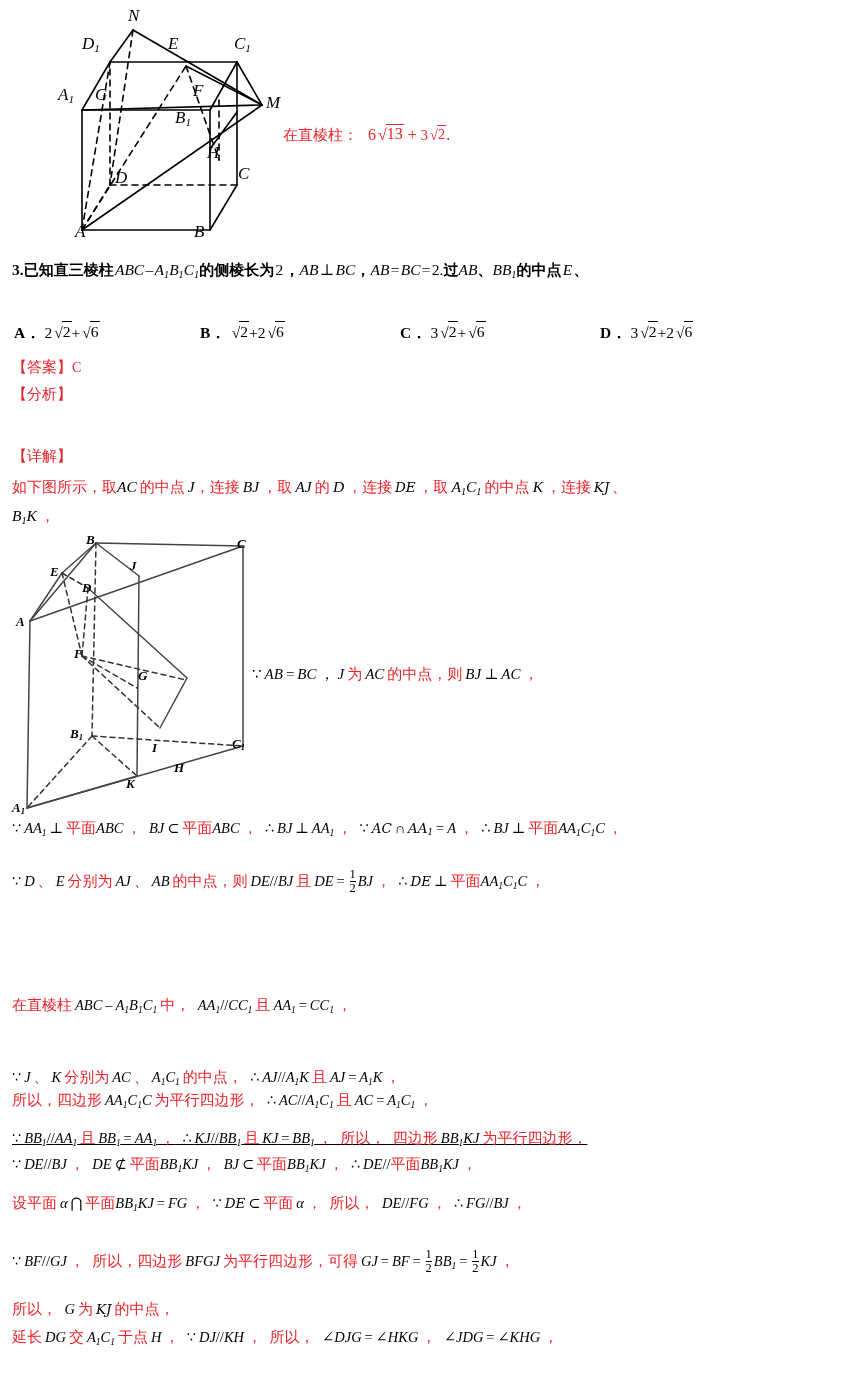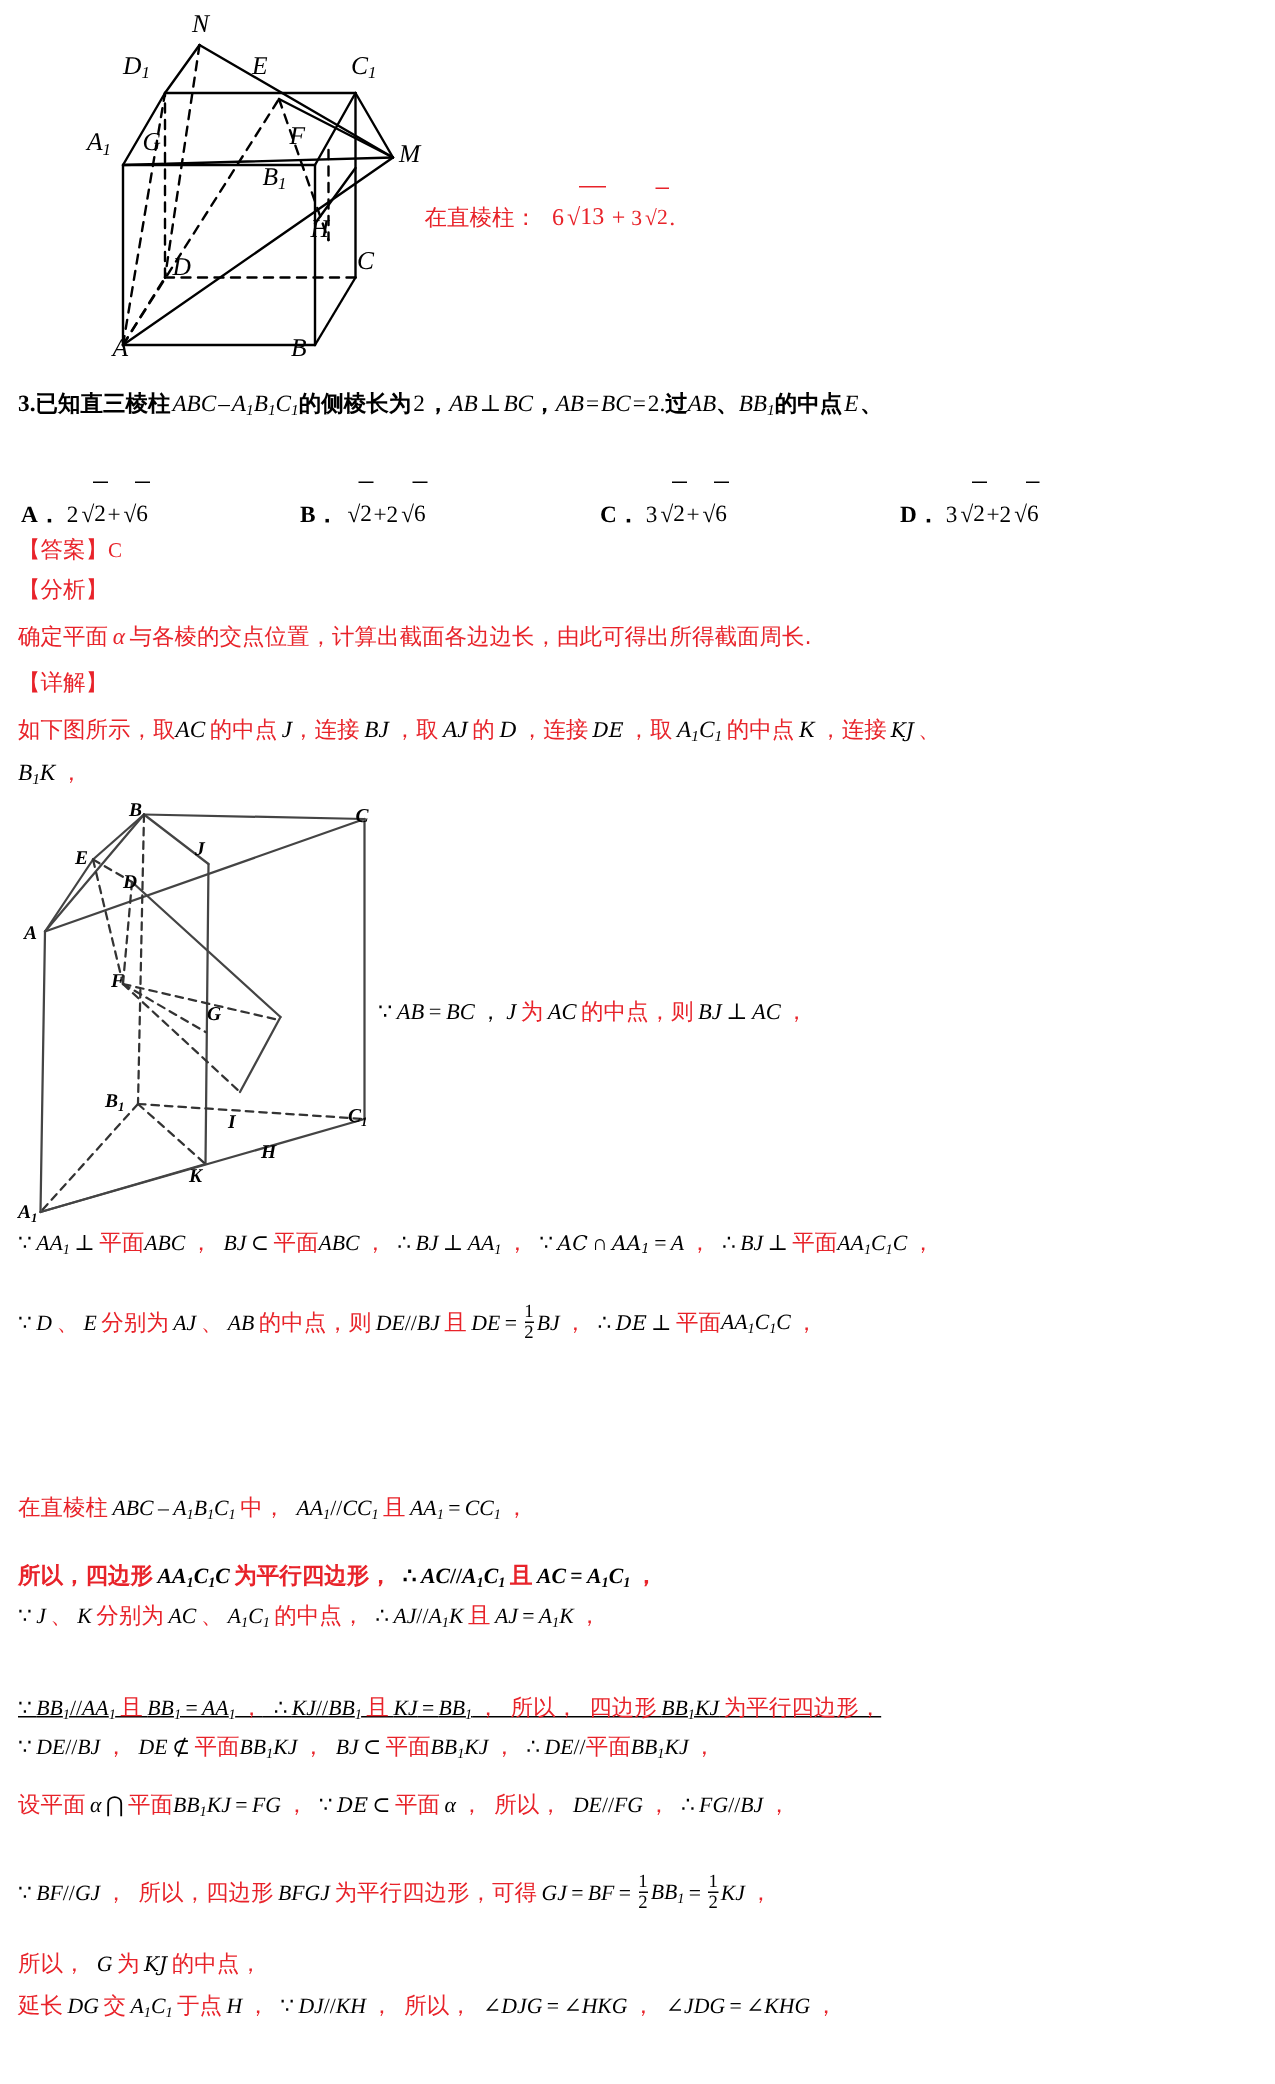--- a/index.html
+++ b/index.html
@@ -37,21 +37,21 @@
   sub {
     font-size: 0.66em;
     vertical-align: -0.28em;
     font-style: italic;
   }
   
   .rad { display: inline-block; position: relative; padding-left: 2px; }
   .rad > .sym { font-style: normal; }
   .rad > .bar {
     border-top: 1.2px solid currentColor;
-    padding: 12px 1px 0 1px;
+    padding: 1px 1px 0 1px;
     font-style: normal;
     display: inline-block;
     margin-left: -1px;
     position: relative;
     top: -0.05em;
     text-align: center;
   }
   
   .frac {
     display: inline-block;
@@ -170,23 +170,20 @@
     <span class="lbl">D．</span>
     <span class="mi"><span class="up">3</span><span class="rad"><span class="sym">√</span><span class="bar">2</span></span><span class="up">+</span><span class="up">2</span><span class="rad"><span class="sym">√</span><span class="bar">6</span></span></span>
   </div>
 
   <div class="ln red" style="left:12px; top:359px;">
     <span class="cn">【答案】</span><span class="mi up" style="font-size:14px;">C</span>
   </div>
   <div class="ln red" style="left:12px; top:386px;">
     <span class="cn">【分析】</span>
   </div>
-  <div class="ln red" style="left:12px; top:417px;">
-    <span class="cn">确定平面</span><span class="mi" style="color:#e8232a"> α </span><span class="cn">与各棱的交点位置，计算出截面各边边长，由此可得出所得截面周长.</span>
-  </div>
   <div class="ln red" style="left:12px; top:448px;">
     <span class="cn">【详解】</span>
   </div>
 
   <div class="ln red" style="left:12px; top:479px;">
     <span class="cn">如下图所示，取</span><span class="mi blk">AC</span><span class="cn"> 的中点 </span><span class="mi blk">J</span><span class="cn">，连接</span><span class="mi blk"> BJ </span><span class="cn">，取</span><span class="mi blk"> AJ </span><span class="cn">的</span><span class="mi blk"> D </span><span class="cn">，连接</span><span class="mi2 blk"> DE </span><span class="cn">，取</span><span class="mi blk"> A<sub>1</sub>C<sub>1</sub> </span><span class="cn">的中点</span><span class="mi blk"> K </span><span class="cn">，连接</span><span class="mi2 blk"> KJ </span><span class="cn">、</span>
   </div>
   <div class="ln red" style="left:12px; top:508px;">
     <span class="mi blk">B<sub>1</sub>K</span><span class="cn"> ，</span>
   </div>
@@ -258,21 +255,21 @@
   <div class="ln" style="left:12px; top:868px; font-size:14.5px;">
     <span class="up">∵ </span><span class="mi">D</span><span class="cn red"> 、 </span><span class="mi">E</span><span class="cn red"> 分别为 </span><span class="mi">AJ</span><span class="cn red"> 、 </span><span class="mi">AB</span><span class="cn red"> 的中点，则 </span><span class="mi">DE</span><span class="up">//</span><span class="mi">BJ</span><span class="cn red"> 且 </span><span class="mi">DE</span><span class="up"> = </span><span class="frac"><span class="num">1</span><span class="den">2</span></span><span class="mi">BJ</span><span class="cn red"> ，</span><span class="up"> ∴ </span><span class="mi2">DE</span><span class="up"> ⊥ </span><span class="cn red">平面</span><span class="mi">AA<sub>1</sub>C<sub>1</sub>C</span><span class="cn red"> ，</span>
   </div>
 
 
 
   <div class="ln" style="left:12px; top:998px; font-size:14.5px;">
     <span class="cn red">在直棱柱 </span><span class="mi">ABC</span><span class="up"> – </span><span class="mi">A<sub>1</sub>B<sub>1</sub>C<sub>1</sub></span><span class="cn red"> 中， </span><span class="mi">AA<sub>1</sub></span><span class="up">//</span><span class="mi">CC<sub>1</sub></span><span class="cn red"> 且 </span><span class="mi">AA<sub>1</sub></span><span class="up"> = </span><span class="mi">CC<sub>1</sub></span><span class="cn red"> ，</span>
   </div>
 
-  <div class="ln" style="left:12px; top:1043px; font-size:14.5px;font-weight:bold;">
+  <div class="ln" style="left:12px; top:1093px; font-size:14.5px;">
     <span class="cn red">所以，四边形 </span><span class="mi">AA<sub>1</sub>C<sub>1</sub>C</span><span class="cn red"> 为平行四边形，</span><span class="up"> ∴ </span><span class="mi">AC</span><span class="up">//</span><span class="mi">A<sub>1</sub>C<sub>1</sub></span><span class="cn red"> 且 </span><span class="mi">AC</span><span class="up"> = </span><span class="mi">A<sub>1</sub>C<sub>1</sub></span><span class="cn red"> ，</span>
   </div>
 
   <div class="ln" style="left:12px; top:1070px; font-size:14.5px;">
     <span class="up">∵ </span><span class="mi">J</span><span class="cn red"> 、 </span><span class="mi">K</span><span class="cn red"> 分别为 </span><span class="mi">AC</span><span class="cn red"> 、 </span><span class="mi">A<sub>1</sub>C<sub>1</sub></span><span class="cn red"> 的中点，</span><span class="up"> ∴ </span><span class="mi">AJ</span><span class="up">//</span><span class="mi">A<sub>1</sub>K</span><span class="cn red"> 且 </span><span class="mi">AJ</span><span class="up"> = </span><span class="mi">A<sub>1</sub>K</span><span class="cn red"> ，</span>
   </div>
 
 
   <div class="ln" style="left:12px; top:1131px; font-size:14.5px;text-decoration:underline;">
     <span class="up">∵ </span><span class="mi">BB<sub>1</sub></span><span class="up">//</span><span class="mi">AA<sub>1</sub></span><span class="cn red"> 且 </span><span class="mi">BB<sub>1</sub></span><span class="up"> = </span><span class="mi">AA<sub>1</sub></span><span class="cn red"> ，</span><span class="up"> ∴ </span><span class="mi">KJ</span><span class="up">//</span><span class="mi">BB<sub>1</sub></span><span class="cn red"> 且 </span><span class="mi">KJ</span><span class="up"> = </span><span class="mi">BB<sub>1</sub></span><span class="cn red"> ， 所以， 四边形 </span><span class="mi">BB<sub>1</sub>KJ</span><span class="cn red"> 为平行四边形，</span>

